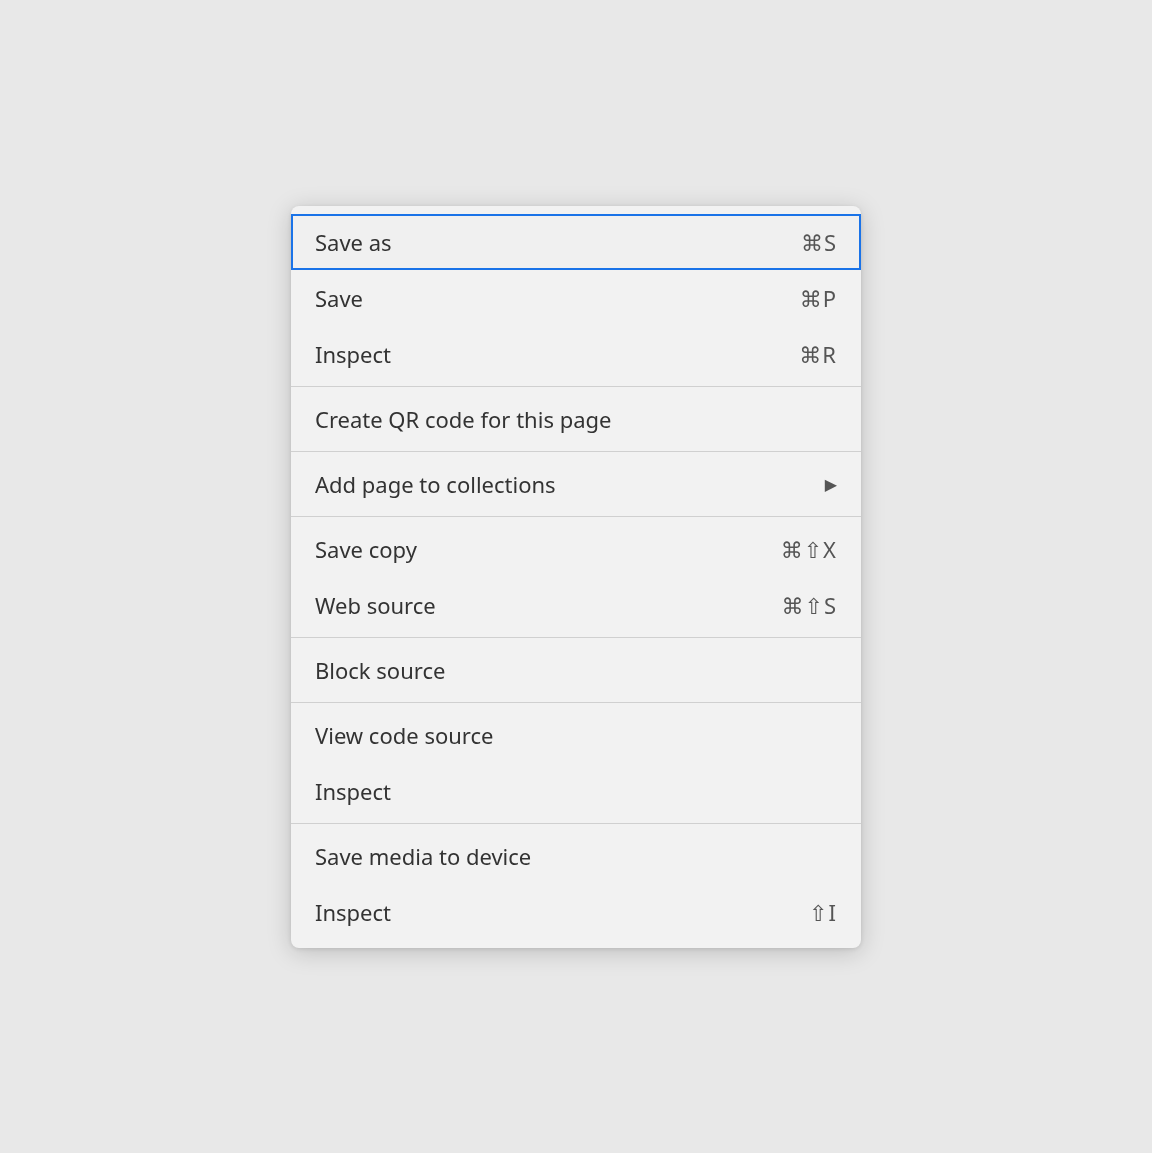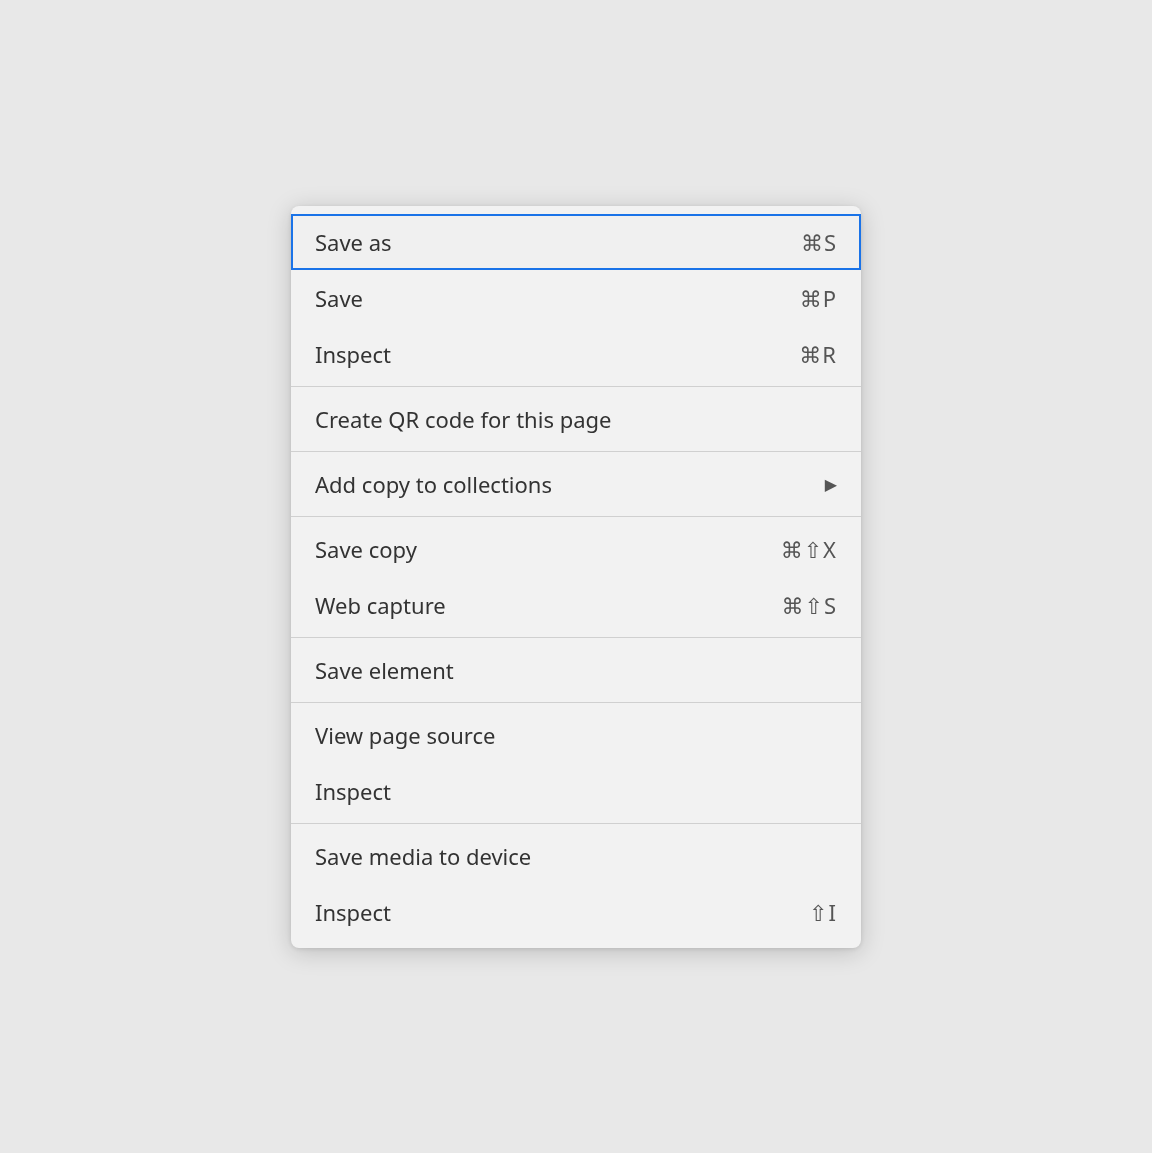--- a/index.html
+++ b/index.html
@@ -91,46 +91,46 @@
   <div class="divider"></div>
 
   <div class="menu-item">
     <span class="menu-item-label">Create QR code for this page</span>
     <span class="menu-item-shortcut"></span>
   </div>
 
   <div class="divider"></div>
 
   <div class="menu-item">
-    <span class="menu-item-label">Add copy to collections</span>
+    <span class="menu-item-label">Add page to collections</span>
     <span class="menu-item-arrow">▶</span>
   </div>
 
   <div class="divider"></div>
 
   <div class="menu-item">
     <span class="menu-item-label">Save copy</span>
     <span class="menu-item-shortcut">⌘⇧X</span>
   </div>
   <div class="menu-item">
-    <span class="menu-item-label">Web capture</span>
+    <span class="menu-item-label">Web source</span>
     <span class="menu-item-shortcut">⌘⇧S</span>
   </div>
 
   <div class="divider"></div>
 
   <div class="menu-item">
-    <span class="menu-item-label">Save element</span>
+    <span class="menu-item-label">Block source</span>
     <span class="menu-item-shortcut"></span>
   </div>
 
   <div class="divider"></div>
 
   <div class="menu-item">
-    <span class="menu-item-label">View page source</span>
+    <span class="menu-item-label">View code source</span>
     <span class="menu-item-shortcut"></span>
   </div>
   <div class="menu-item">
     <span class="menu-item-label">Inspect</span>
     <span class="menu-item-shortcut"></span>
   </div>
 
   <div class="divider"></div>
 
   <div class="menu-item">

